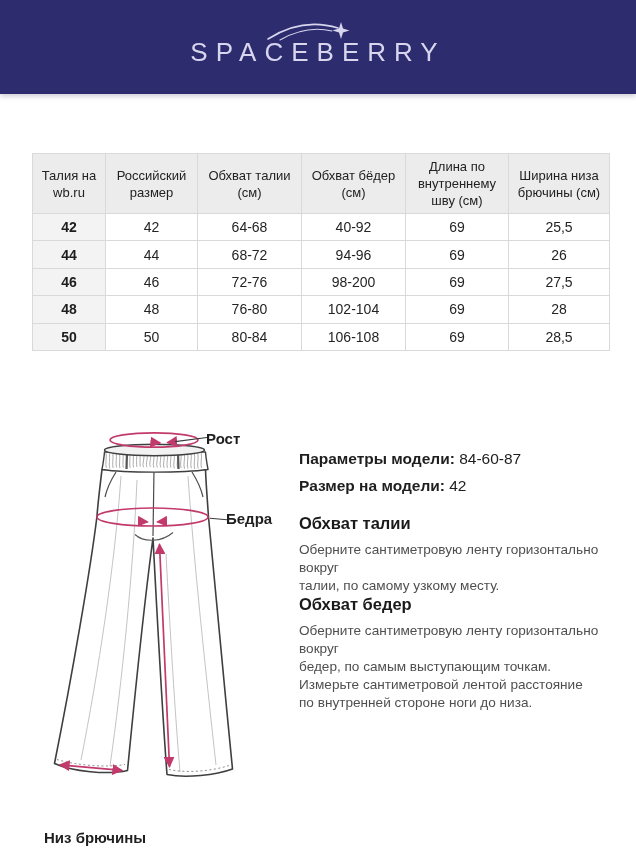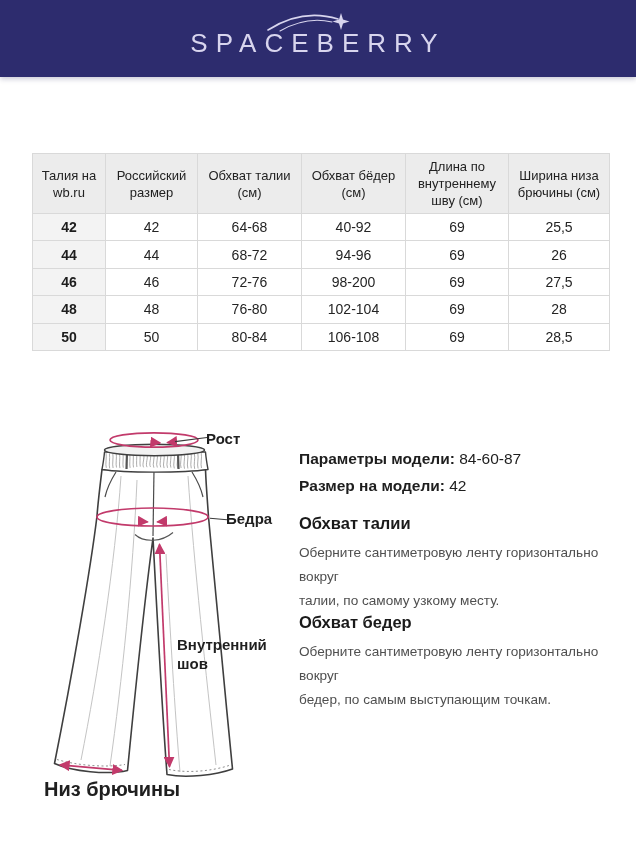--- a/index.html
+++ b/index.html
@@ -7,21 +7,21 @@
   body { font-family: "Liberation Sans", "DejaVu Sans", sans-serif; }
   .page {
     position: relative;
     width: 636px; height: 848px;
     background: #ffffff;
     overflow: hidden;
     margin: 0 auto;
   }
   
   .brand-header {
-    position: absolute; left:0; top:0; width:636px; height:77px;
+    position: absolute; left:0; top:0; width:636px; height:94px;
     background:#2d2c6e;
     display:flex; align-items:center; justify-content:center;
     box-shadow: 0 2px 5px rgba(40,40,90,0.25);
   }
   .logo-wrap { position: relative; display:inline-block; }
   .logo-text {
     color:#d8d5ee;
     font-size:26px; font-weight:400;
     letter-spacing:8px;
     padding-top:10px;
@@ -53,21 +53,21 @@
   .pants-svg { position:absolute; left:20px; top:414px; width:272px; height:400px; }
   
   .info-col { position:absolute; left:299px; top:446px; width:325px; color:#1c1c1c; }
   .param-line { font-size:15.5px; line-height:26.5px; color:#1e1e1e; }
   .param-label { font-weight:700; }
   .param-value { font-weight:400; }
   .guide-section { }
   .guide-section.first { margin-top:15px; }
   .guide-title { font-size:16.5px; font-weight:700; color:#1a1a1a; margin:0 0 8px 0; }
   .guide-text {
-    font-size:13.6px; color:#4f4f4f; line-height:24px;
+    font-size:13.6px; color:#4f4f4f; line-height:18px;
     white-space:pre-line;
   }
 </style>
 </head>
 <body>
 
 <div class="page">
 
   <div class="brand-header">
     <div class="logo-wrap">
@@ -200,23 +200,21 @@
     </g>
 
     <g stroke="#3a3a3a" stroke-width="1.1" fill="none">
       <path d="M187 23.5 L155 27.6"></path>
       <path d="M207 105.8 L190 104.2"></path>
     </g>
   </svg>
 
   <div class="diagram-label" style="left:206px; top:429px;">Рост</div>
   <div class="diagram-label" style="left:226px; top:509px;">Бедра</div>
-  <div class="diagram-label" style="left:177px; top:635px; width:110px;">Внутренний
-шов</div>
-  <div class="diagram-label" style="left:44px; top:780px; font-size:20px;">Низ брючины</div>
+  <div class="diagram-label" style="left:44px; top:828px; font-size:15px;">Низ брючины</div>
 
   <div class="info-col">
     <div class="model-params">
       <div class="param-line">
         <span class="param-label">Параметры модели:</span>
         <span class="param-value">84-60-87</span>
       </div>
       <div class="param-line">
         <span class="param-label">Размер на модели:</span>
         <span class="param-value">42</span>
@@ -227,16 +225,18 @@
       <div class="guide-title">Обхват талии</div>
       <div class="guide-text">Оберните сантиметровую ленту горизонтально вокруг
 талии, по самому узкому месту.</div>
     </div>
     <div class="guide-section">
       <div class="guide-title">Обхват бедер</div>
       <div class="guide-text">Оберните сантиметровую ленту горизонтально вокруг
 бедер, по самым выступающим точкам.</div>
     </div>
     <div class="guide-section">
+      <div class="guide-text">Измерьте сантиметровой лентой расстояние
+по внутренней стороне ноги до низа.</div>
     </div>
   </div>
 
 </div>
 
 </body></html>

